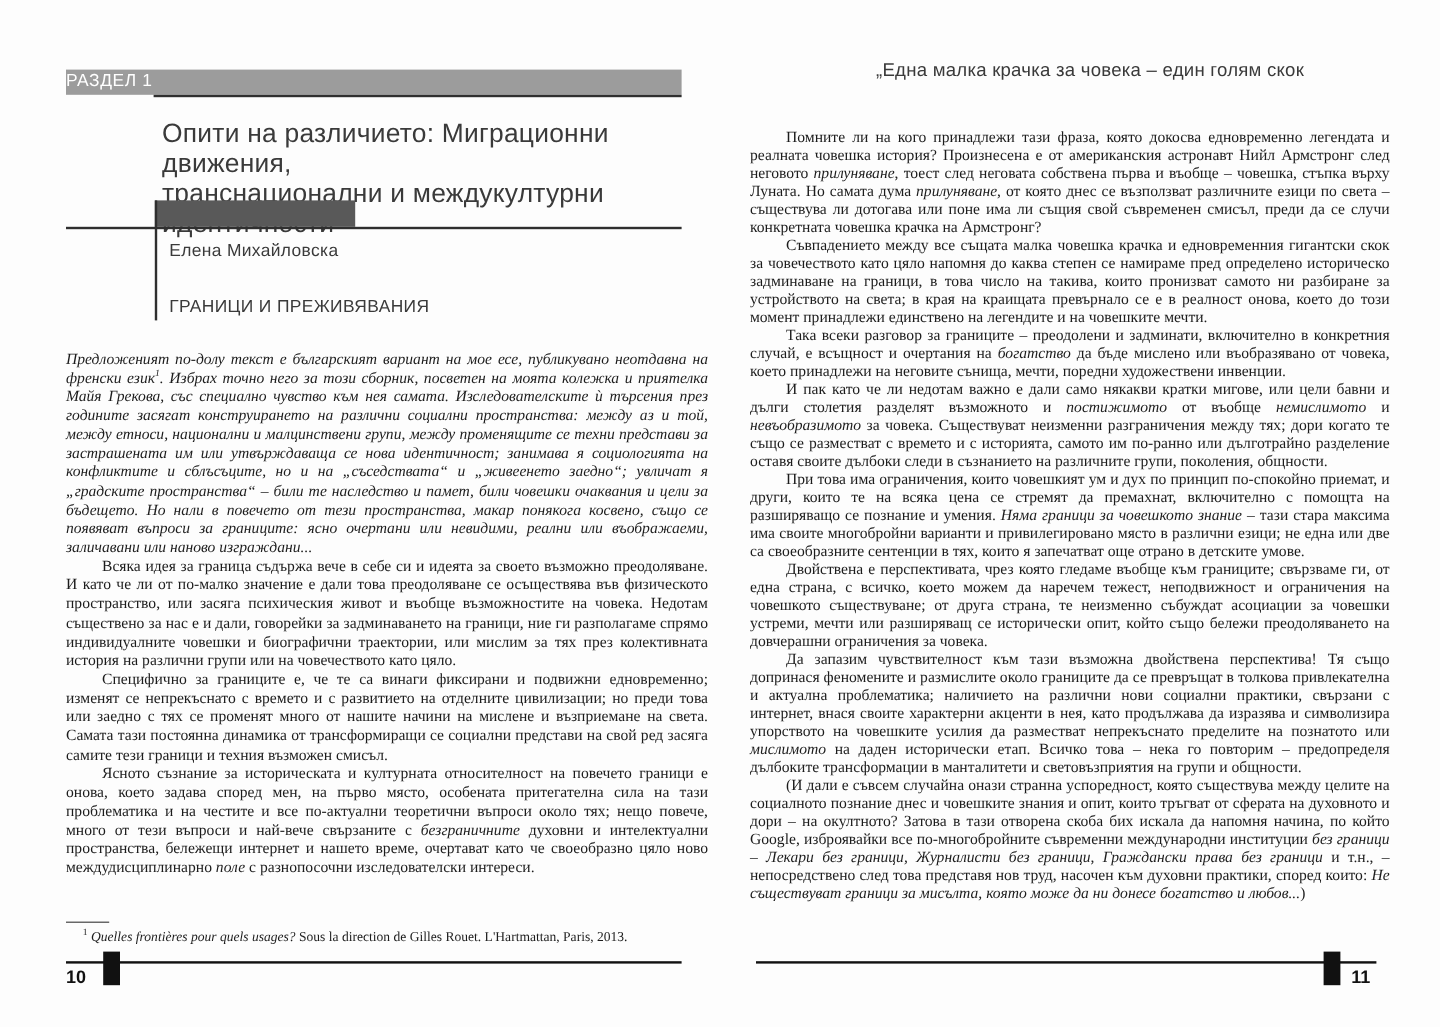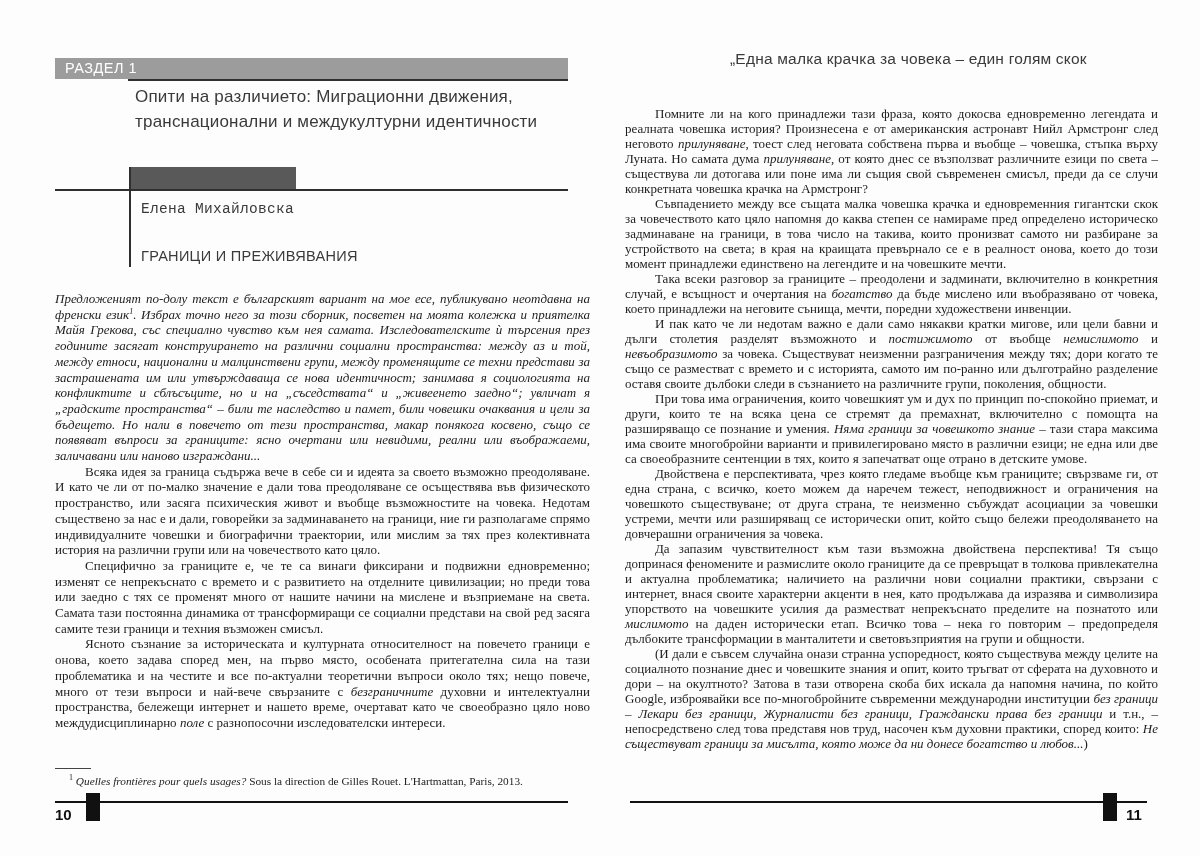--- a/index.html
+++ b/index.html
@@ -11,32 +11,32 @@
     width:1200px;height:856px;position:relative;overflow:hidden;
     background:var(--page-bg);
     font-family:"Liberation Serif",serif;color:var(--text);
   }
   .abs{position:absolute;}
   .sans{font-family:"Liberation Sans",sans-serif;}
 
   
   .section-bar{
     left:55px;top:58px;width:513px;height:21px;background:var(--bar-bg);
-    color:#ffffff;font-size:14.5px;line-height:21px;padding-left:10px;
+    color:#ffffff;font-size:14.5px;line-height:21px;
     box-sizing:border-box;letter-spacing:0.5px;
   }
   .bar-underline{left:128px;top:79px;width:440px;height:2px;background:var(--rule);}
   .chapter-title{
-    left:135px;top:84px;width:450px;font-size:17px;line-height:25px;
+    left:135px;top:98px;width:450px;font-size:22px;line-height:25px;
     color:var(--heading);letter-spacing:0.2px;
   }
   .author-block{left:129px;top:167px;width:167px;height:22px;background:var(--block-bg);}
   .author-hline{left:55px;top:189px;width:513px;height:2px;background:var(--rule);}
   .author-vline{left:129px;top:167px;width:2px;height:100px;background:var(--rule);}
-  .author-name{left:141px;top:201px;font-size:14.5px;color:var(--heading);letter-spacing:0.3px;font-family:Liberation Mono, monospace;}
+  .author-name{left:141px;top:201px;font-size:14.5px;color:var(--heading);letter-spacing:0.3px;}
   .essay-title{left:141px;top:248px;font-size:14.5px;color:var(--heading);letter-spacing:0.3px;}
 
   
   .left-body{left:55px;top:291px;width:535px;font-size:13px;line-height:15.7px;text-align:justify;}
   .right-body{left:625px;top:106px;width:533px;font-size:13px;line-height:15px;text-align:justify;}
   p.par{margin:0;text-indent:30px;}
   p.intro{margin:0;text-indent:0;font-style:italic;}
   sup{font-size:8px;vertical-align:super;line-height:0;}
 
   

